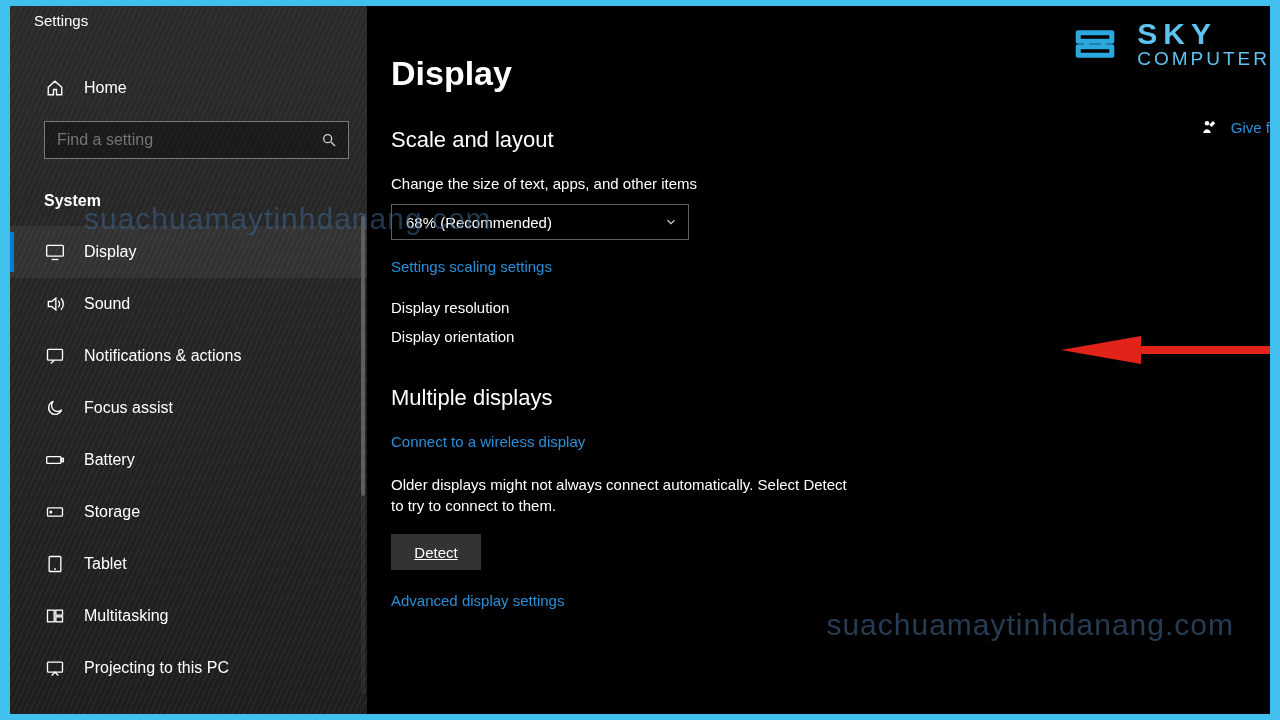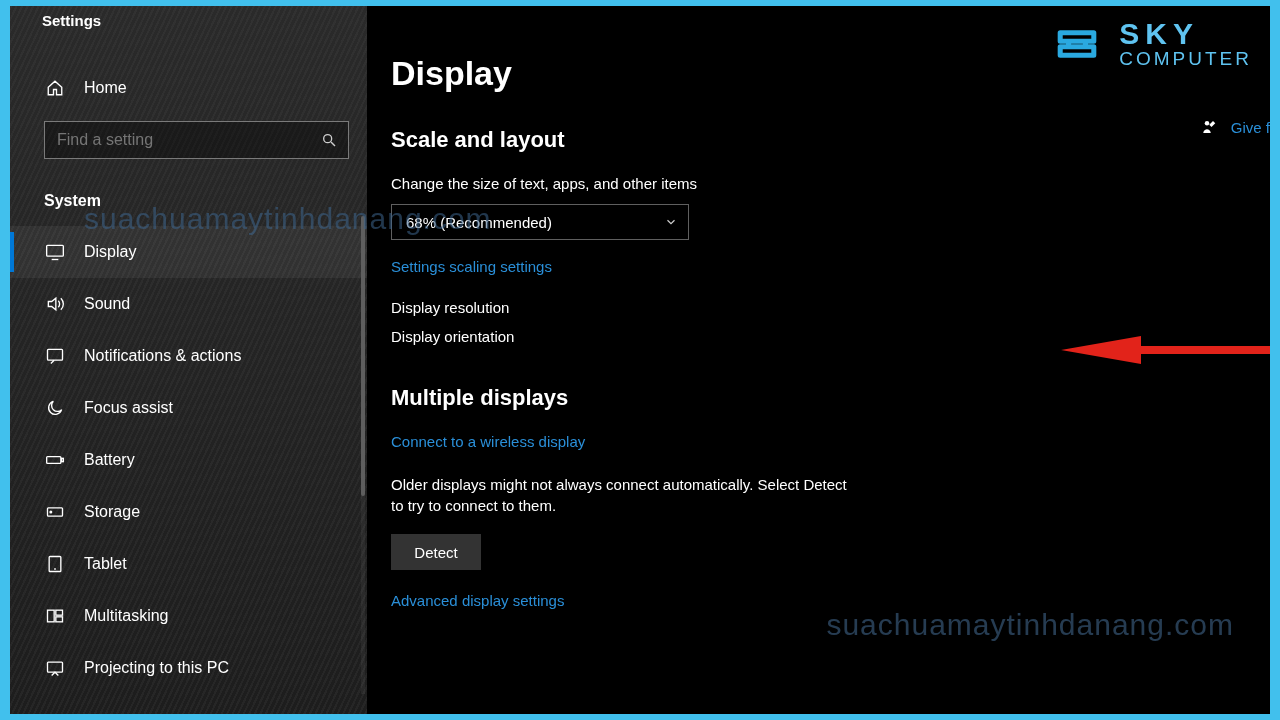--- a/index.html
+++ b/index.html
@@ -24,23 +24,23 @@
   }
   .sidebar-texture {
     position: absolute; inset: 0;
     background:
       repeating-linear-gradient(115deg, rgba(90,90,90,0.15) 0 2px, rgba(0,0,0,0) 2px 5px),
       linear-gradient(180deg, #2a2a2a, #1d1d1d);
     pointer-events: none;
   }
   .sidebar-top {
     position: relative;
-    padding: 6px 0 6px 32px;
-    font-size: 15px;
-    font-weight: 700;
+    padding: 6px 0 6px 24px;
+    font-size: 15px;
+    font-weight: 400;
     color: #ffffff;
   }
   .home-row {
     position: relative;
     display: flex; align-items: center;
     height: 46px;
     padding: 0 34px;
     margin-top: 30px;
     color: #ffffff;
     cursor: pointer;
@@ -114,21 +114,21 @@
     position: relative;
     overflow: hidden;
   }
   .page-title {
     font-size: 34px;
     font-weight: 600;
     margin-bottom: 34px;
   }
   .section-title {
     font-size: 22px;
-    font-weight: 700;
+    font-weight: 400;
     margin-bottom: 22px;
   }
   .section-title.mt { margin-top: 40px; }
   .setting-label {
     font-size: 15px;
     font-weight: 400;
     color: #ffffff;
     margin-bottom: 12px;
   }
   .dropdown {
@@ -158,27 +158,28 @@
   .button {
     display: inline-flex; align-items: center; justify-content: center;
     min-width: 90px; height: 36px;
     background: #333333;
     color: #ffffff;
     font-size: 15px;
     padding: 0 18px;
     border: none;
     cursor: pointer;
     margin-bottom: 22px;
+    text-decoration: underline;
   }
 
   
   .logo {
     position: absolute; top: 10px; right: 0;
     display: flex; align-items: center; gap: 14px;
-    padding-right: 18px;
+    padding-right: 0;
   }
   .logo-text { text-align: left; }
   .logo-text .t1 { color: #5fc3f0; font-size: 30px; font-weight: 700; letter-spacing: 6px; line-height: 1; }
   .logo-text .t2 { color: #5fc3f0; font-size: 19px; font-weight: 500; letter-spacing: 3px; line-height: 1.1; }
   .feedback {
     position: absolute; top: 112px; right: 0;
     display: flex; align-items: center; gap: 12px;
     color: #2a8fd8; font-size: 15px; cursor: pointer;
   }
 

